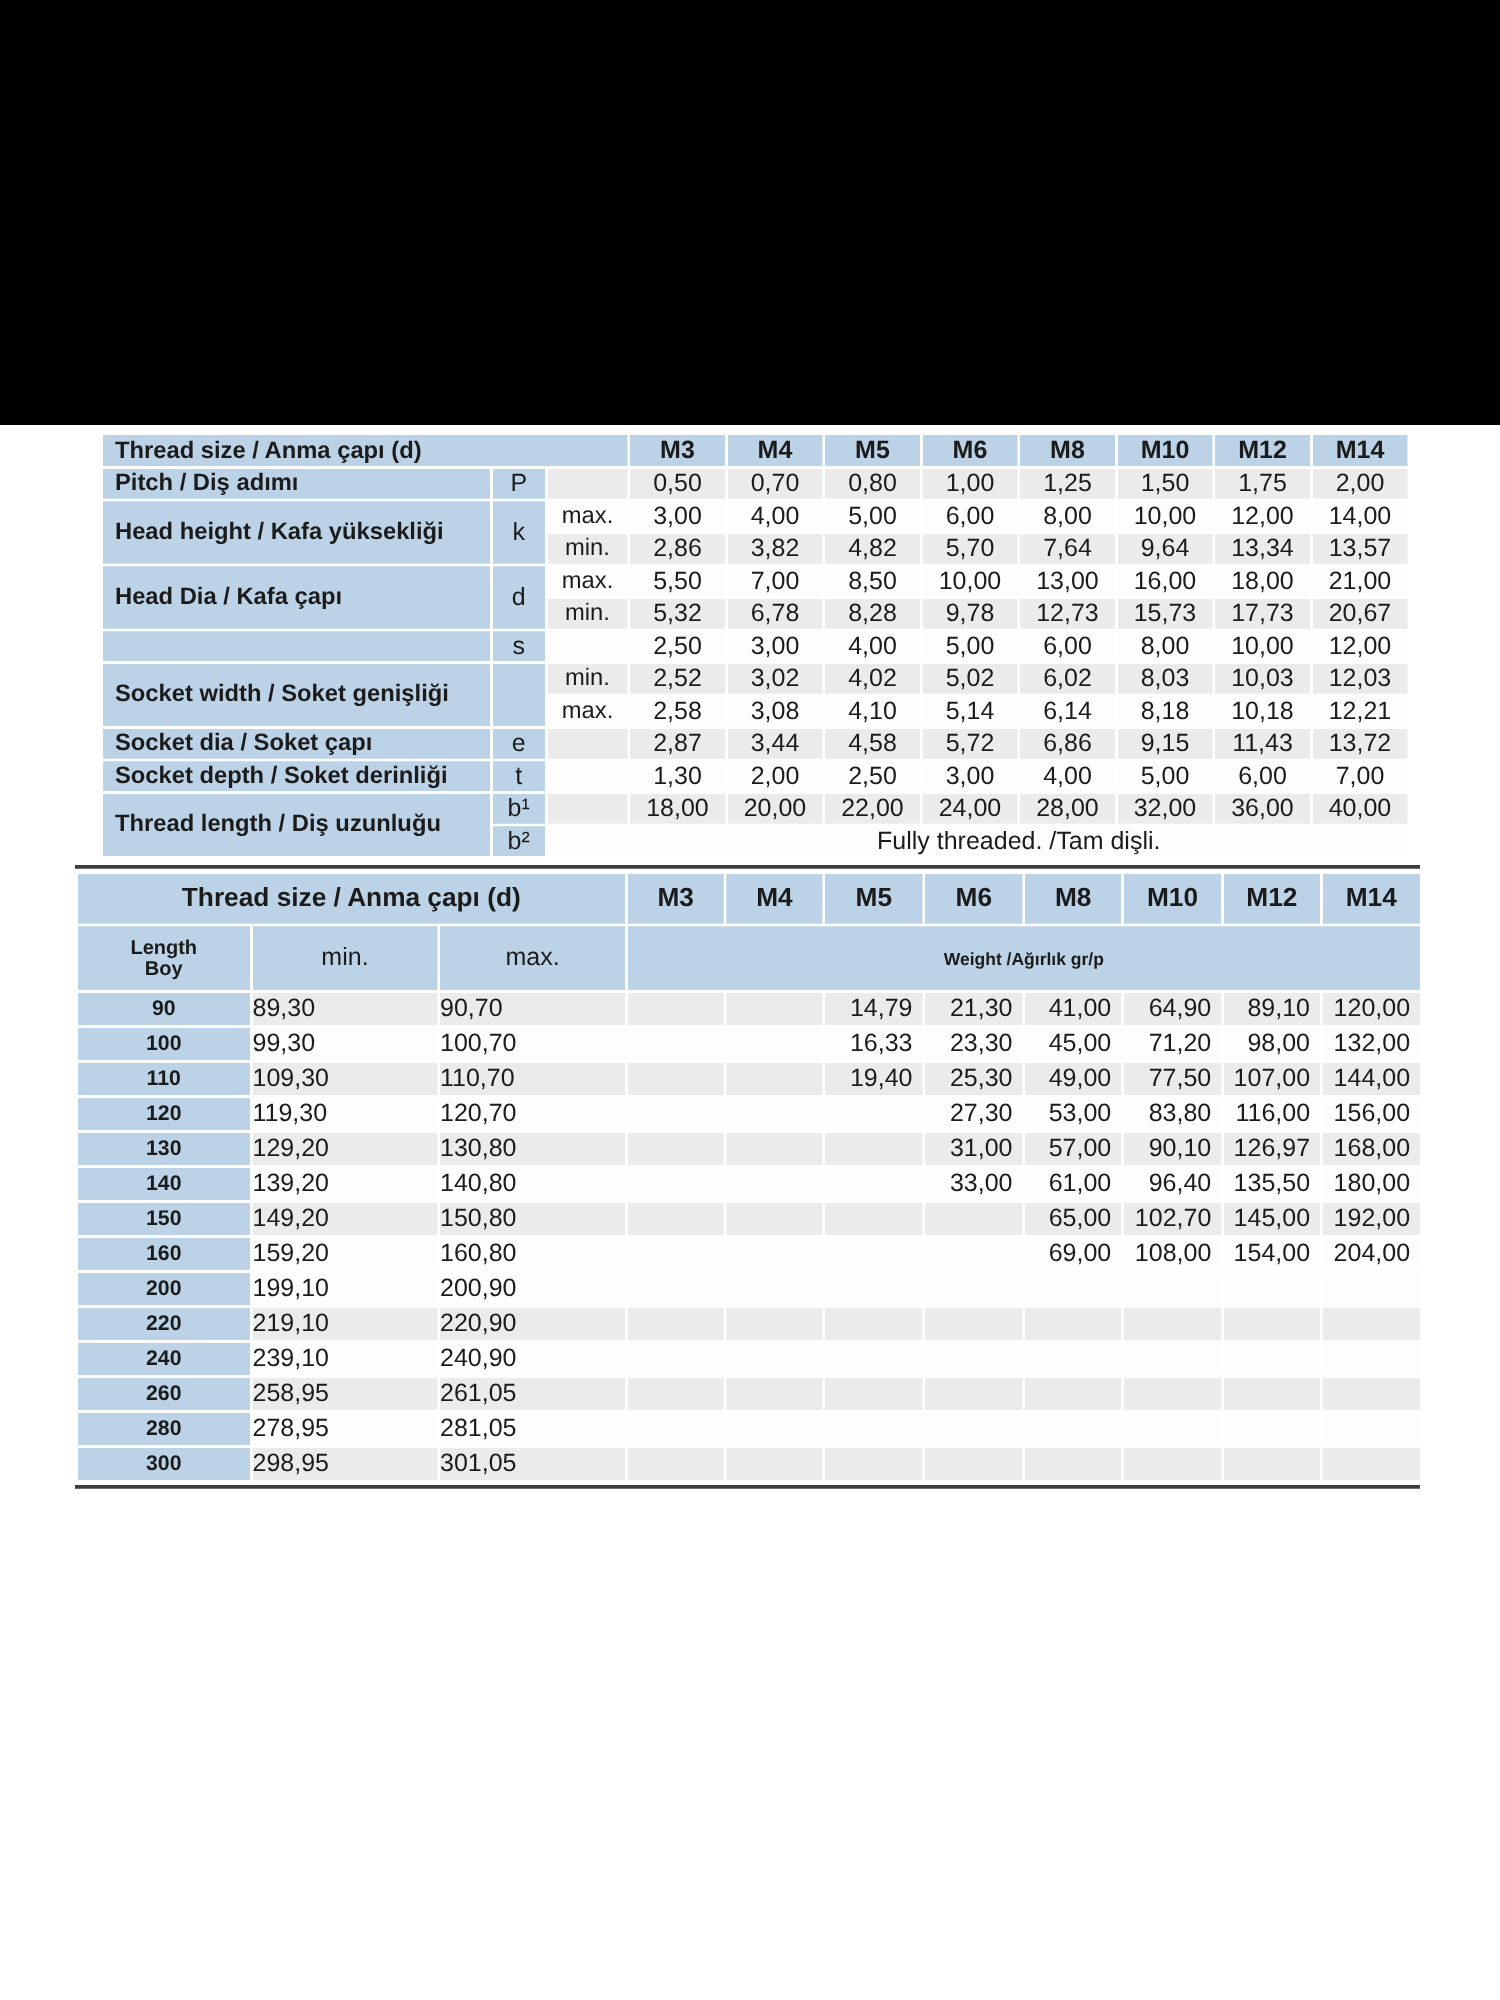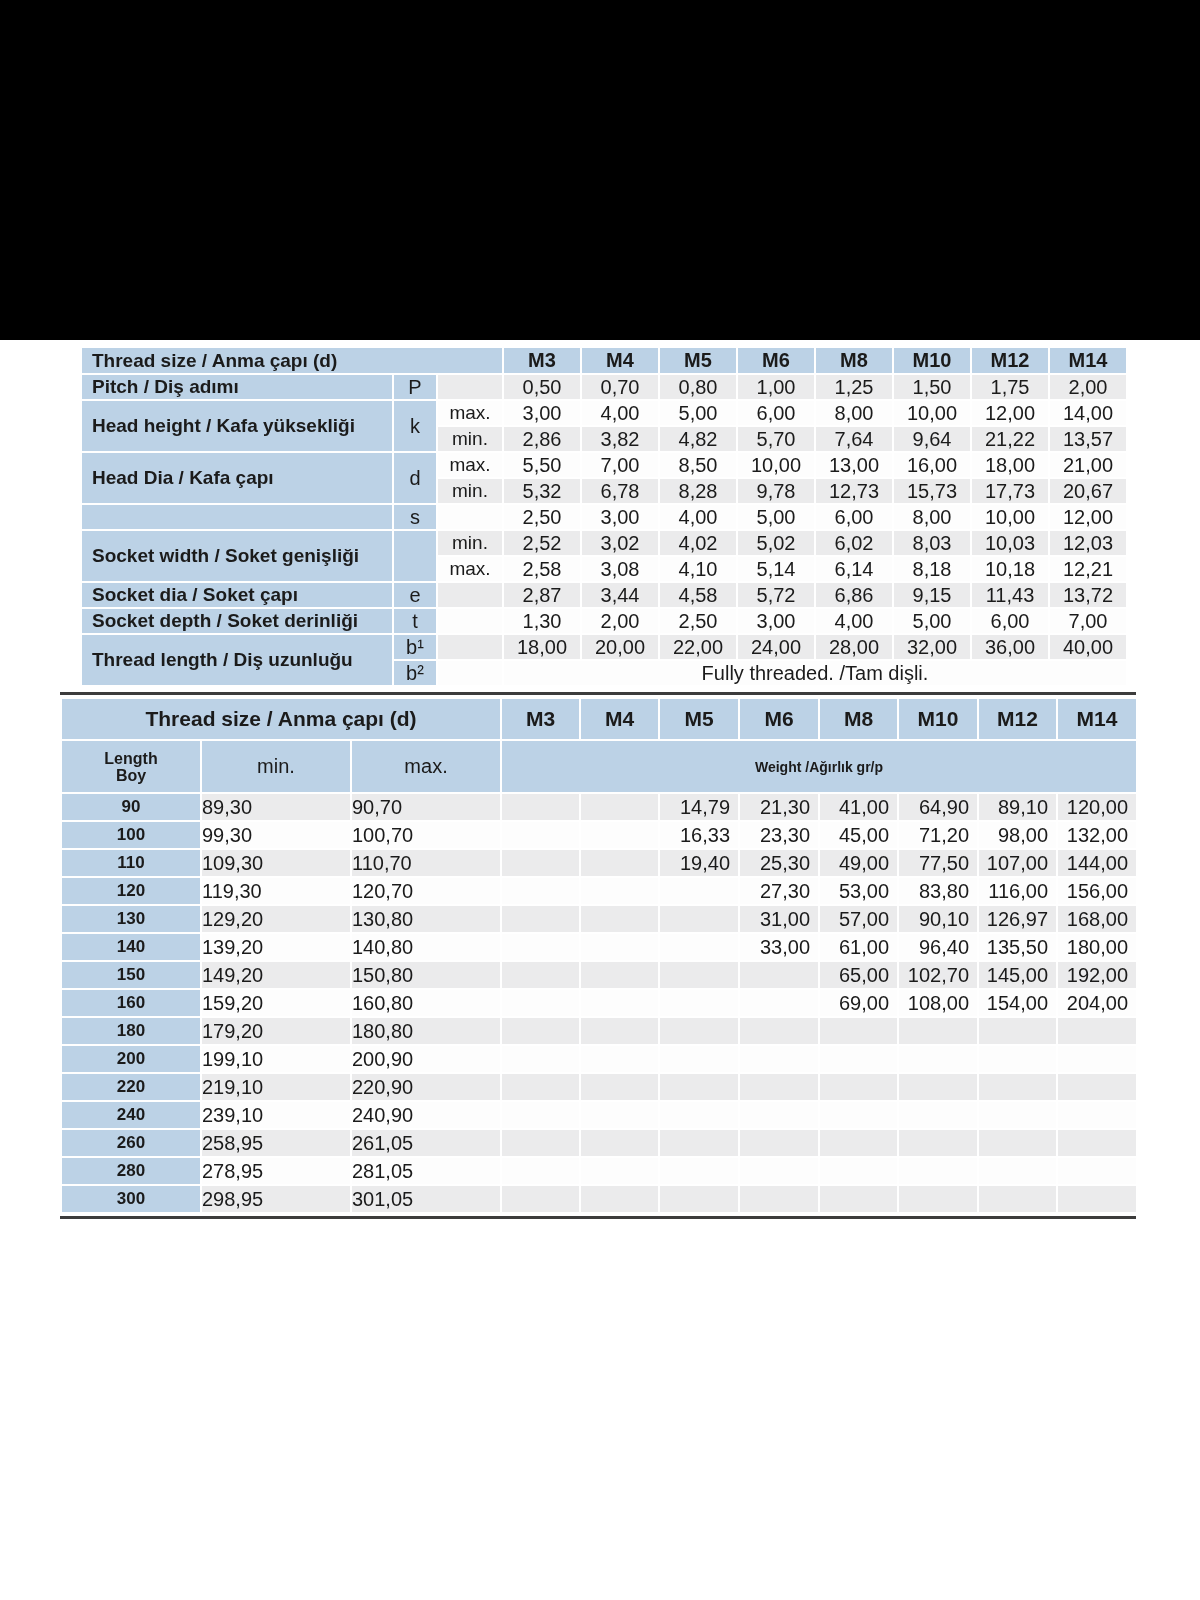--- a/index.html
+++ b/index.html
@@ -120,21 +120,21 @@
           <td class="val">14,00</td>
         </tr>
         <tr class="stripe-gray">
           <td class="sub">min.</td>
           <td class="val">2,86</td>
           <td class="val">3,82</td>
           <td class="val">4,82</td>
           <td class="val">5,70</td>
           <td class="val">7,64</td>
           <td class="val">9,64</td>
-          <td class="val">21,22</td>
+          <td class="val">13,34</td>
           <td class="val">13,57</td>
         </tr>
         <tr class="stripe-white">
           <td class="lbl" rowspan="2">Head Dia / Kafa çapı</td>
           <td class="sym" rowspan="2">d</td>
           <td class="sub">max.</td>
           <td class="val">5,50</td>
           <td class="val">7,00</td>
           <td class="val">8,50</td>
           <td class="val">10,00</td>
@@ -373,33 +373,20 @@
             <td class="mm">160,80</td>
             <td class="w"></td>
             <td class="w"></td>
             <td class="w"></td>
             <td class="w"></td>
             <td class="w">69,00</td>
             <td class="w">108,00</td>
             <td class="w">154,00</td>
             <td class="w">204,00</td>
           </tr>
-          <tr class="stripe-gray">
-            <td class="len">180</td>
-            <td class="mm">179,20</td>
-            <td class="mm">180,80</td>
-            <td class="w"></td>
-            <td class="w"></td>
-            <td class="w"></td>
-            <td class="w"></td>
-            <td class="w"></td>
-            <td class="w"></td>
-            <td class="w"></td>
-            <td class="w"></td>
-          </tr>
           <tr class="stripe-white">
             <td class="len">200</td>
             <td class="mm">199,10</td>
             <td class="mm">200,90</td>
             <td class="w"></td>
             <td class="w"></td>
             <td class="w"></td>
             <td class="w"></td>
             <td class="w"></td>
             <td class="w"></td>

